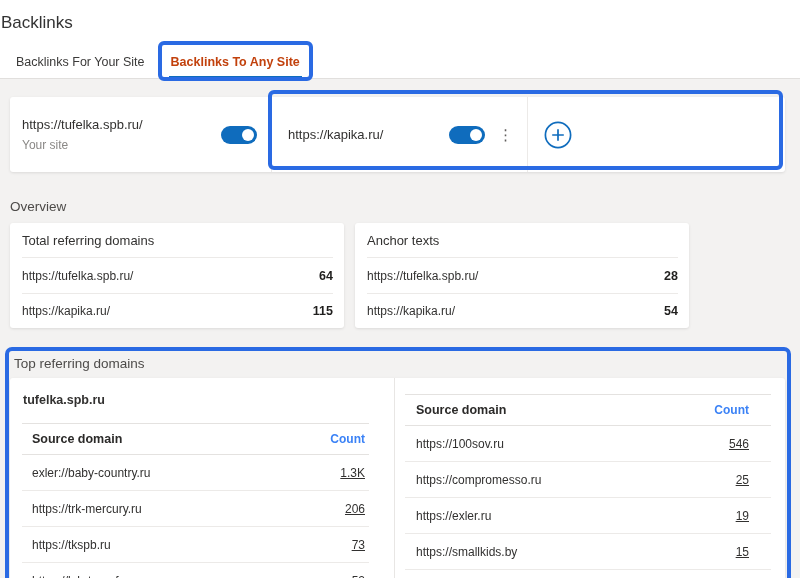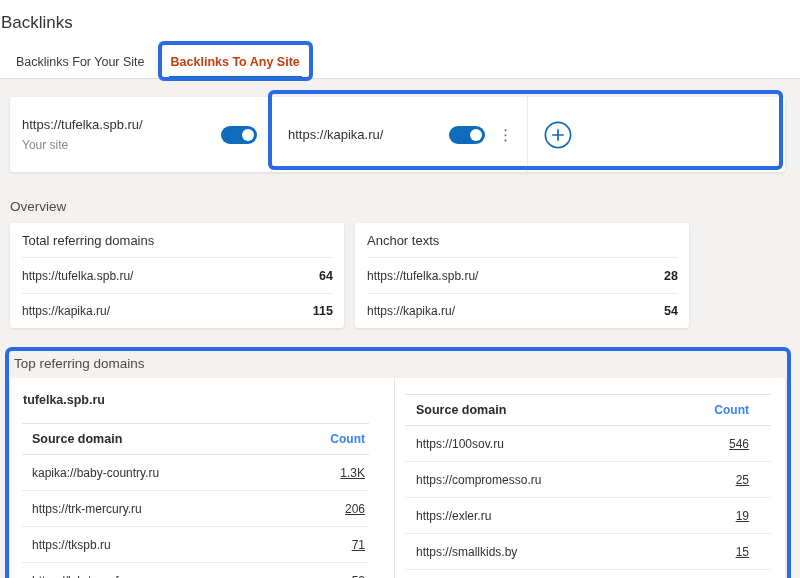--- a/index.html
+++ b/index.html
@@ -161,30 +161,30 @@
   <div class="top-card">
 
     <div class="top-col left">
       <div class="col-site-title">tufelka.spb.ru</div>
       <div class="ref-table">
         <div class="ref-head">
           <span class="h-domain">Source domain</span>
           <span class="h-count">Count</span>
         </div>
         <div class="ref-row">
-          <span class="domain">kapika://baby-country.ru</span>
+          <span class="domain">exler://baby-country.ru</span>
           <span class="count">1.3K</span>
         </div>
         <div class="ref-row">
           <span class="domain">https://trk-mercury.ru</span>
           <span class="count">206</span>
         </div>
         <div class="ref-row">
           <span class="domain">https://tkspb.ru</span>
-          <span class="count">71</span>
+          <span class="count">73</span>
         </div>
         <div class="ref-row">
           <span class="domain">https://lab-tour.rf</span>
           <span class="count">52</span>
         </div>
       </div>
     </div>
 
     <div class="top-col right">
       <div class="ref-table">

